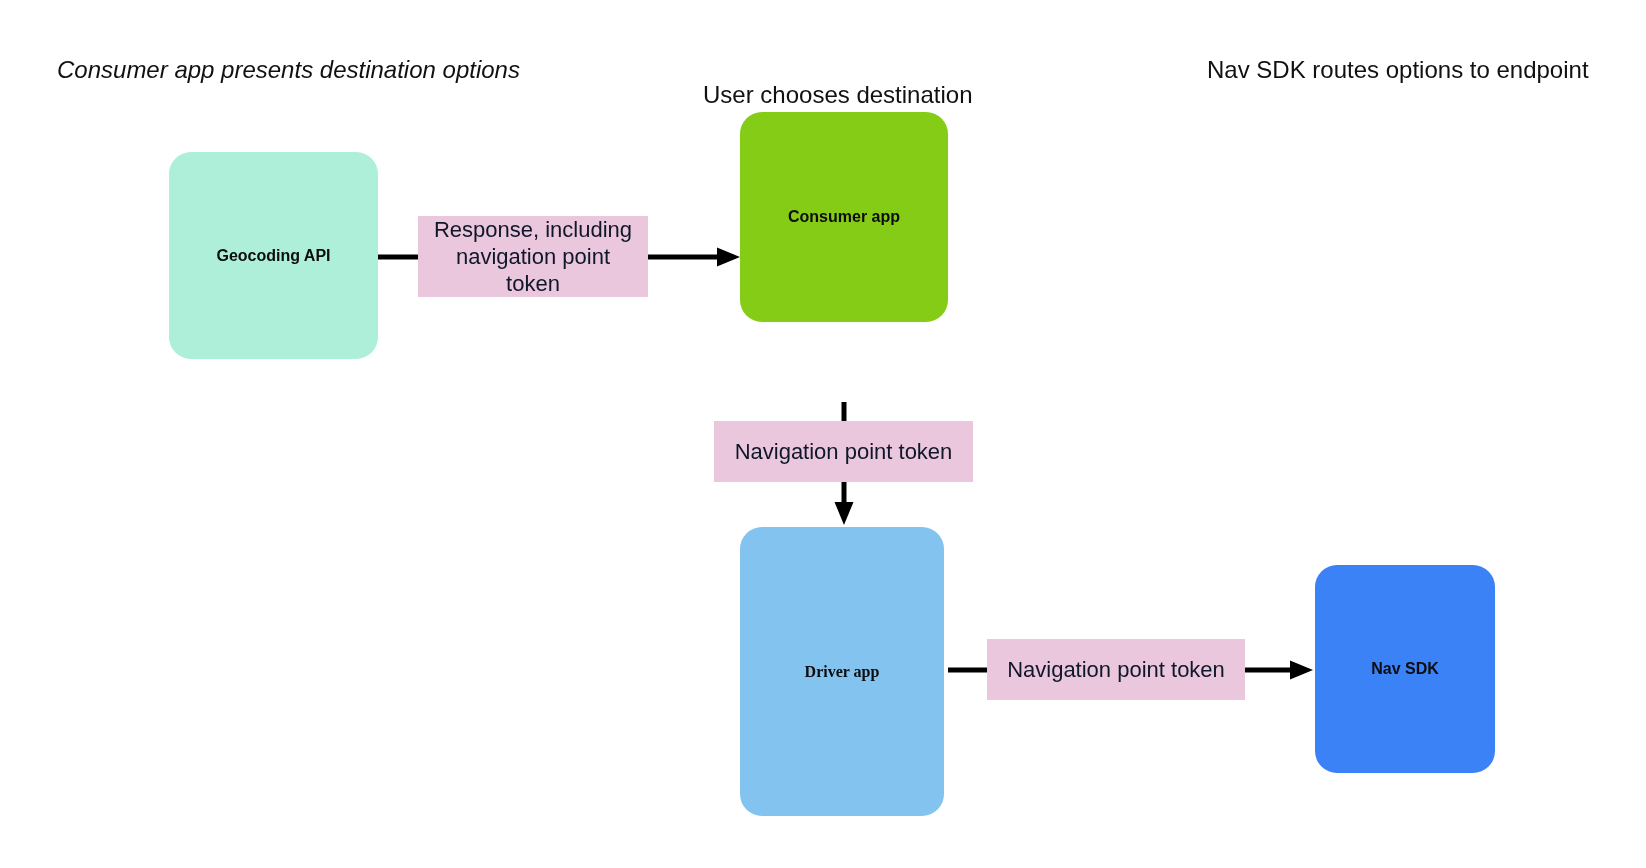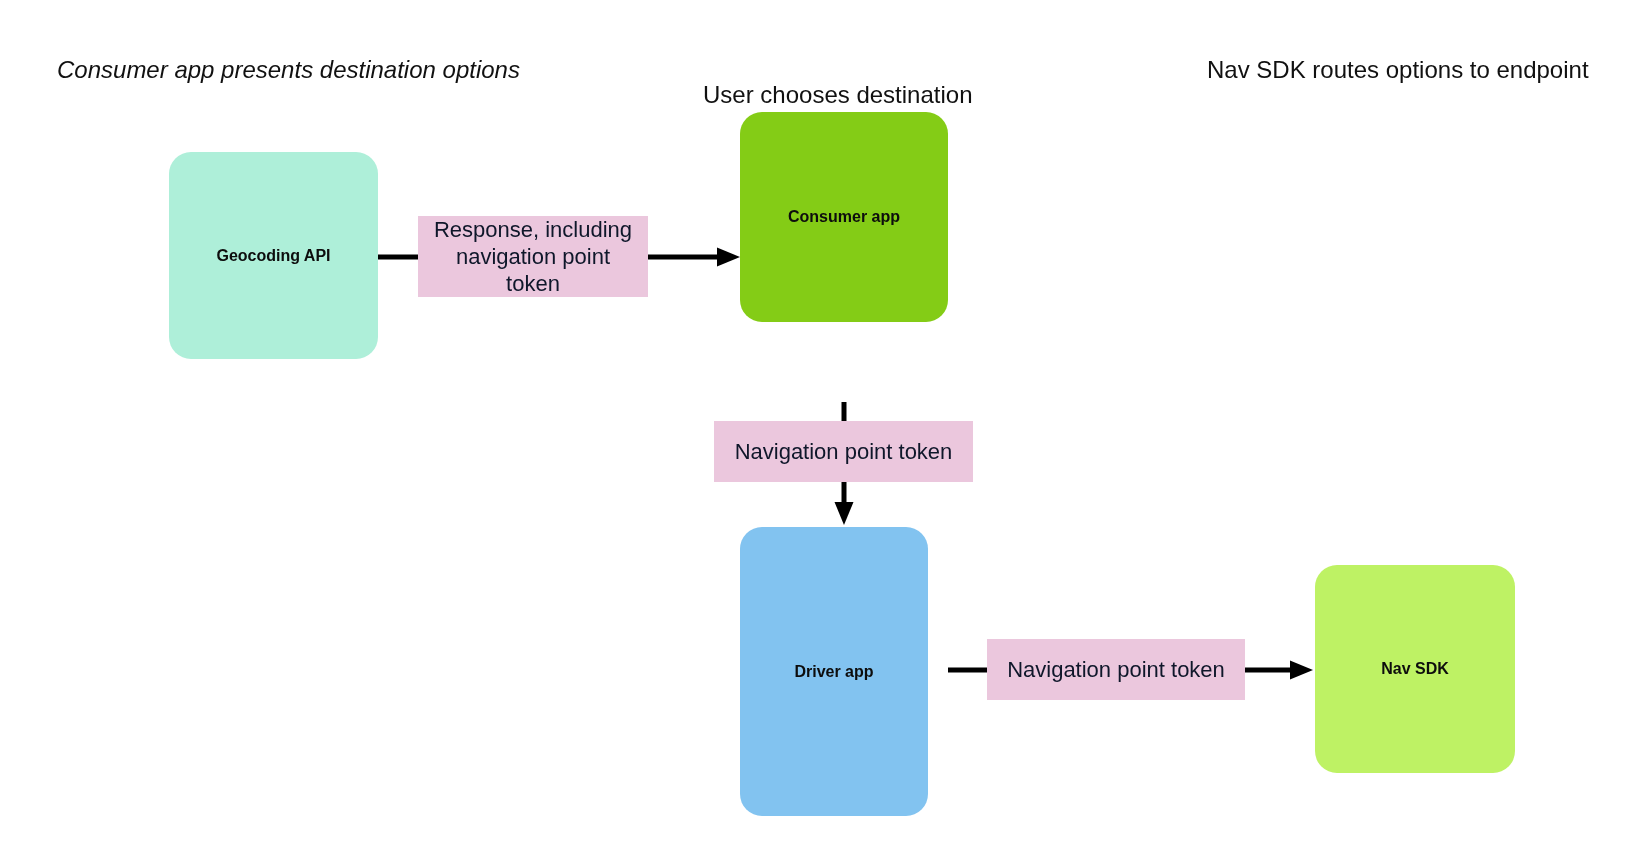--- a/index.html
+++ b/index.html
@@ -42,22 +42,22 @@
     display: flex;
     align-items: center;
     justify-content: center;
     font-size: 16px;
     font-weight: bold;
     color: #0d0d0d;
     text-align: center;
   }
   .node.geocoding { left: 169px; top: 152px; width: 209px; height: 207px; background: #aeefd9; }
   .node.consumer  { left: 740px; top: 112px; width: 208px; height: 210px; background: #84cc16; }
-  .node.driver    { left: 740px; top: 527px; width: 188px; height: 289px; background: #82c3f0; }
-  .node.navsdk    { left: 1315px; top: 565px; width: 200px; height: 208px; background: #bef264; }
+  .node.driver    { left: 740px; top: 527px; width: 204px; height: 289px; background: #82c3f0; font-family: Liberation Serif, serif; }
+  .node.navsdk    { left: 1315px; top: 565px; width: 180px; height: 208px; background: #3b82f6; }
 
   .edge-label {
     position: absolute;
     background: #ebc7dd;
     display: flex;
     align-items: center;
     justify-content: center;
     text-align: center;
     font-size: 22px;
     line-height: 27px;

